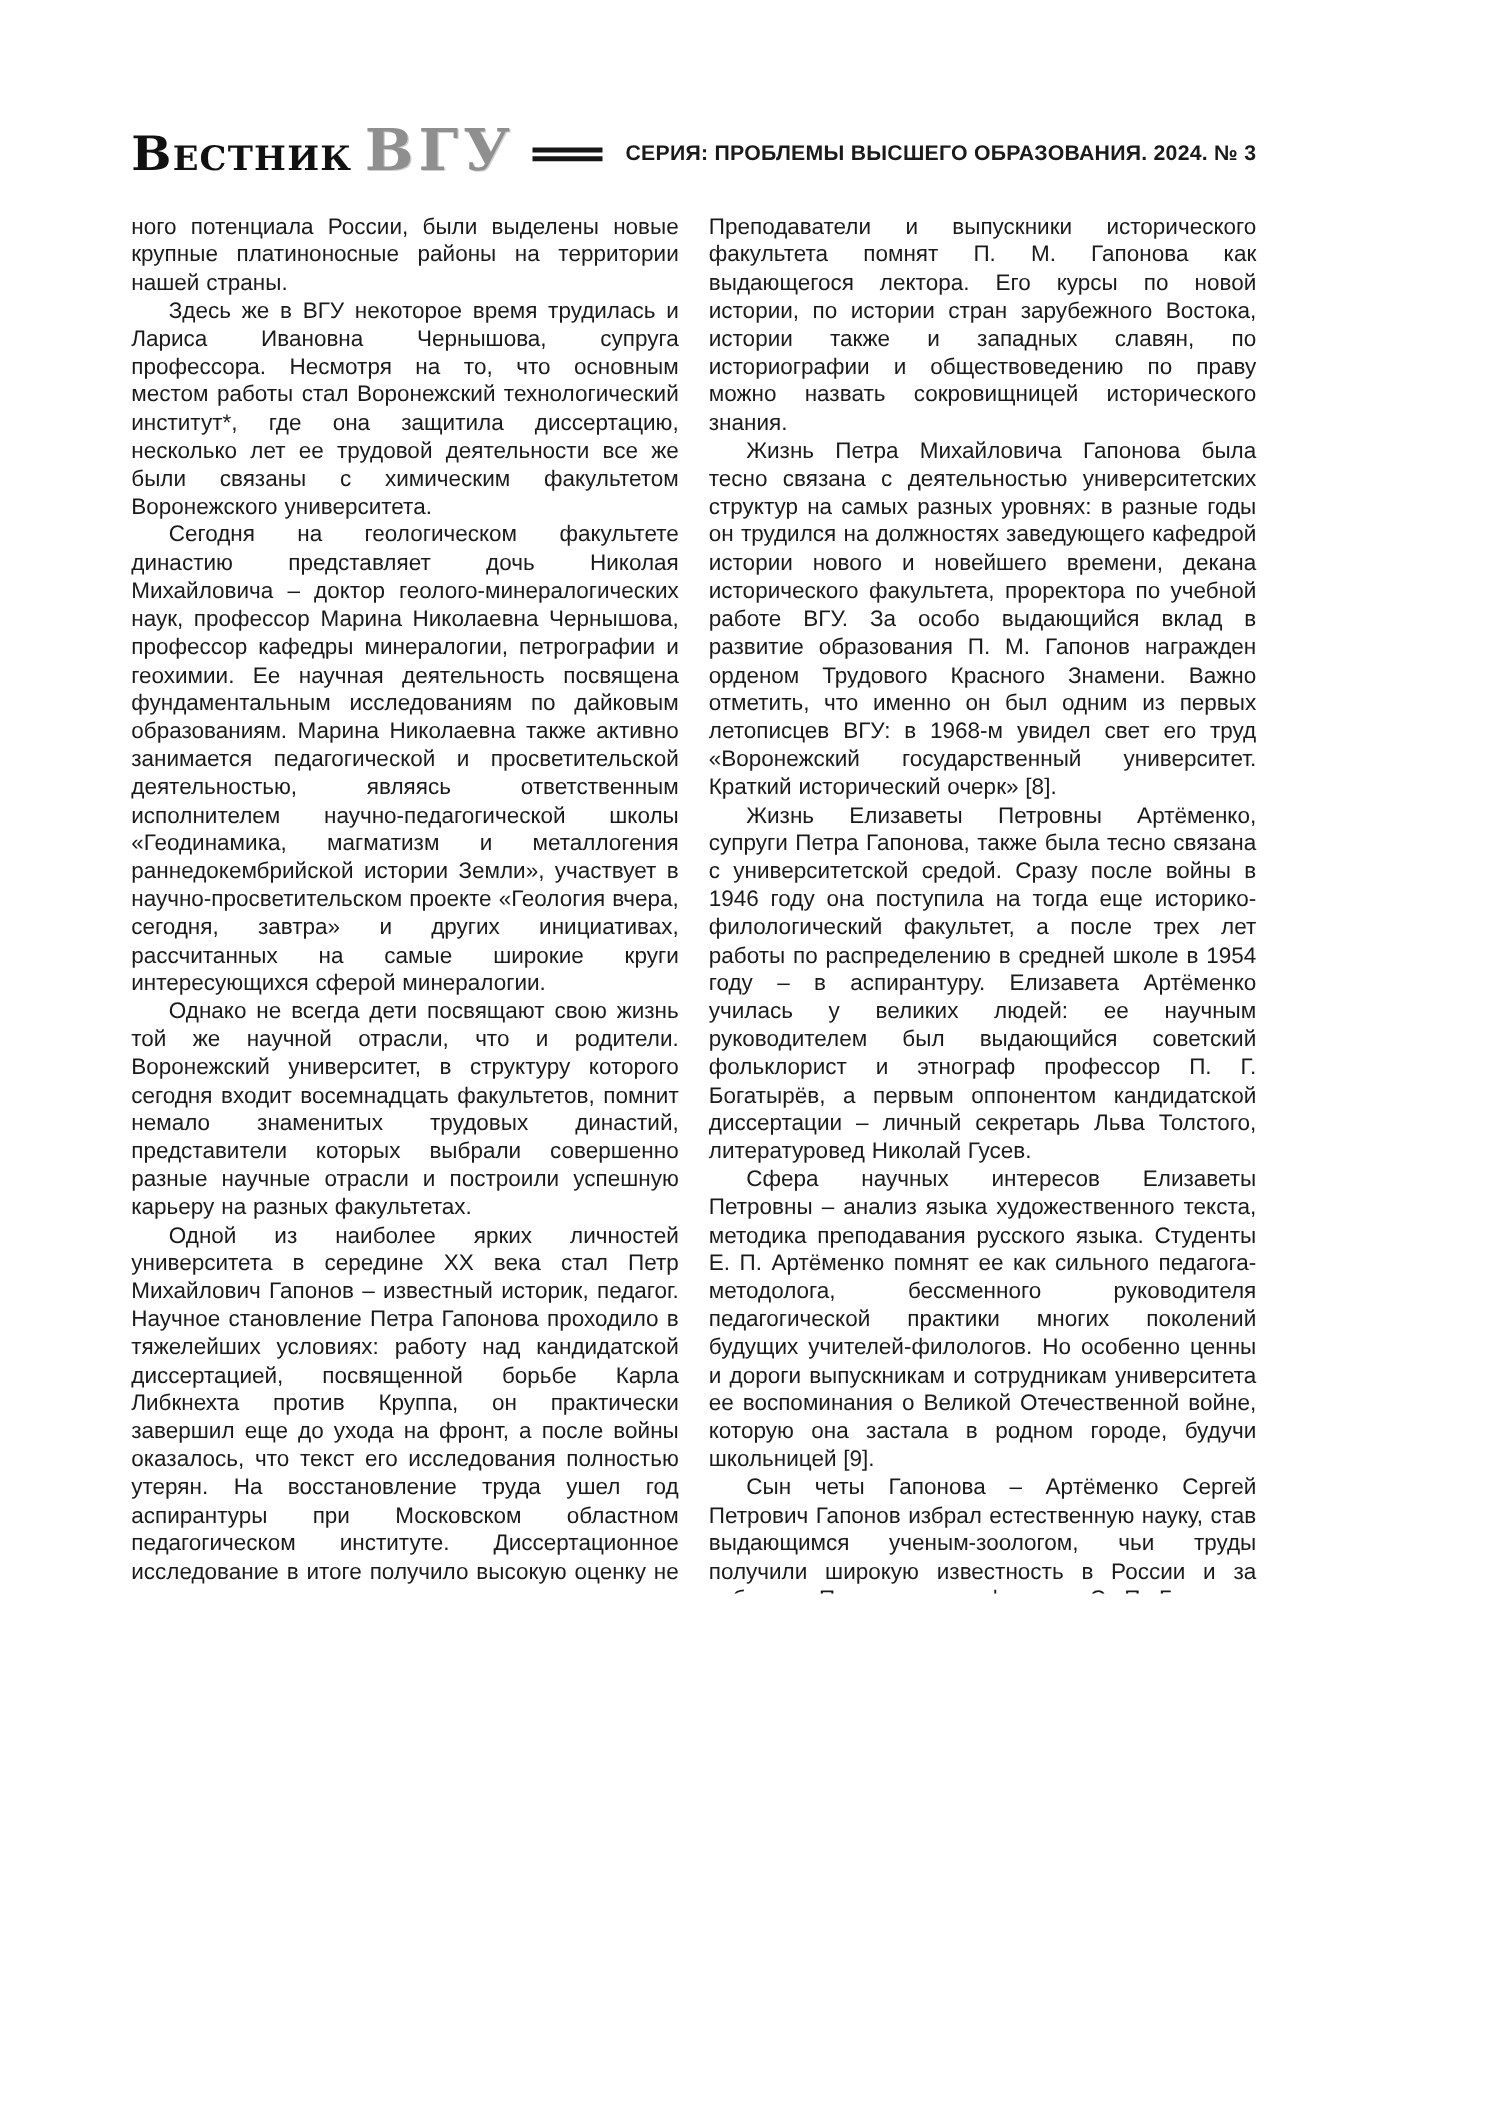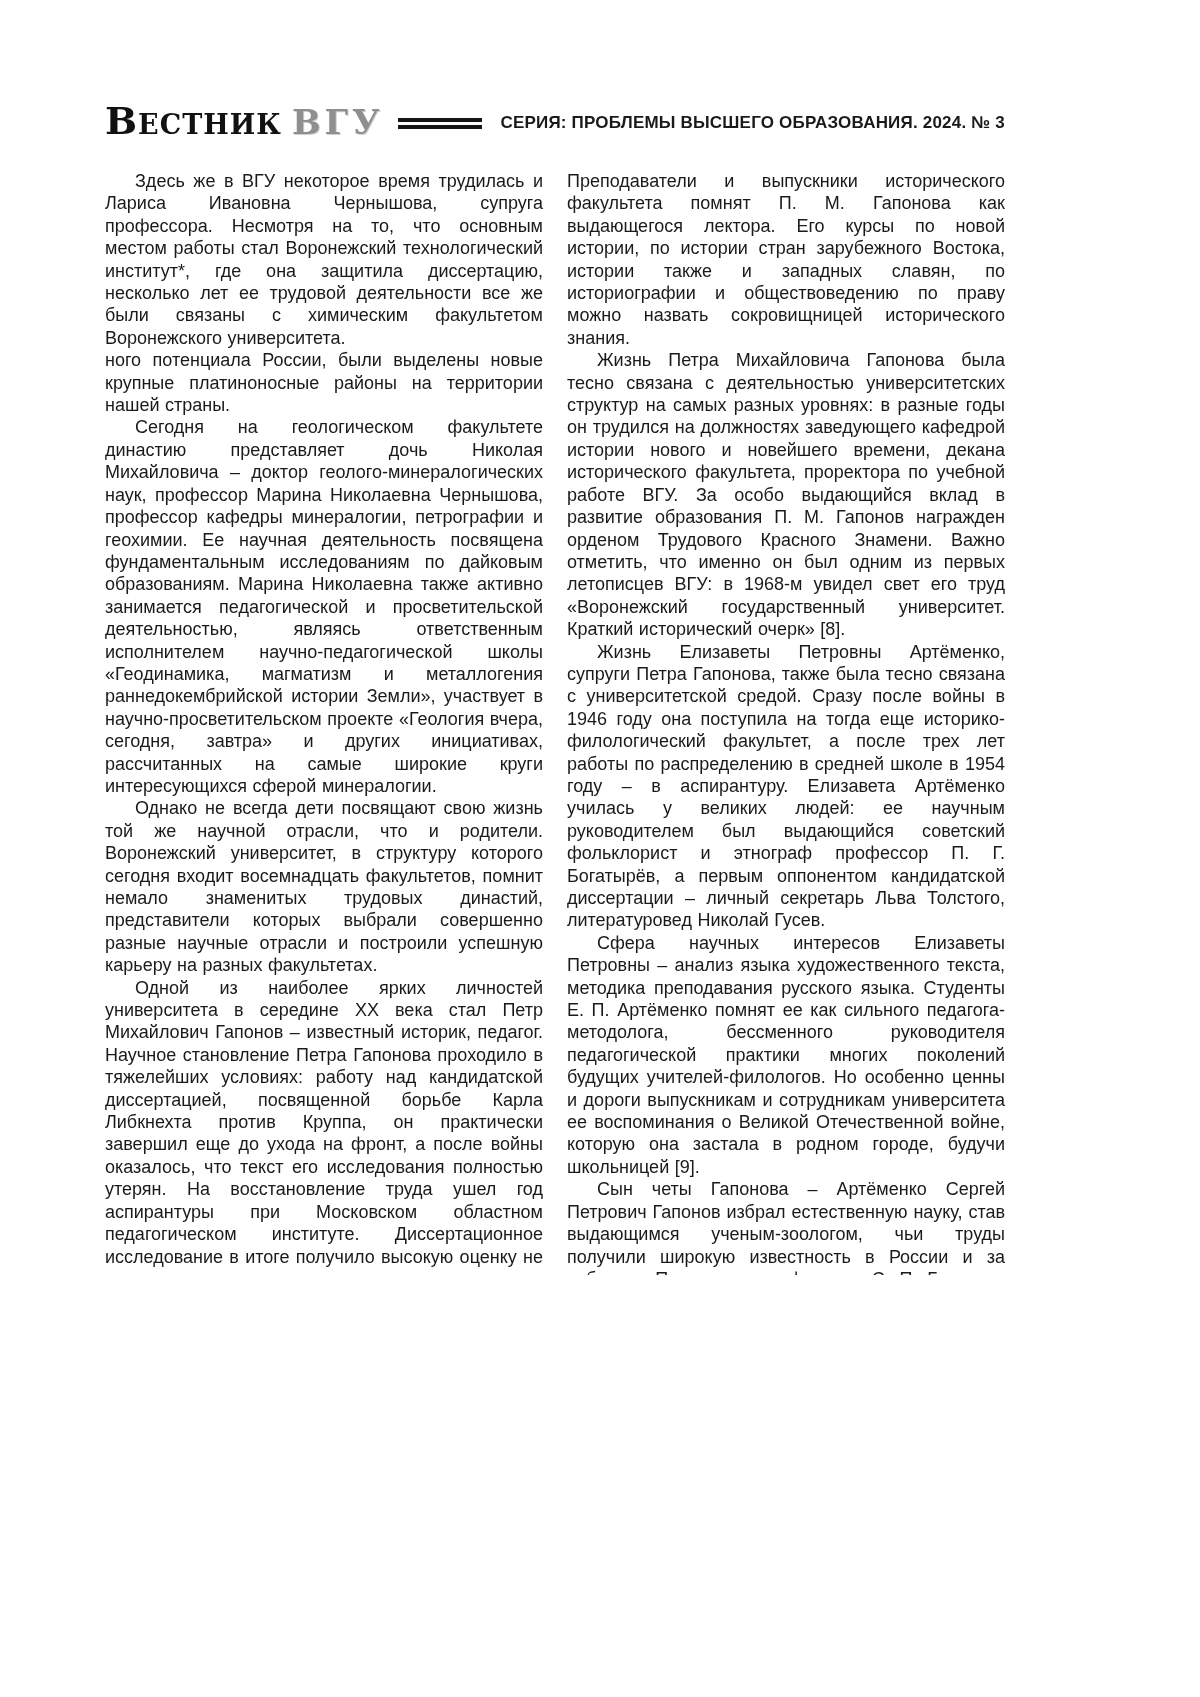--- a/index.html
+++ b/index.html
@@ -33,21 +33,21 @@
     font-family: "DejaVu Serif", "Liberation Serif", serif;
     font-weight: bold;
   }
   .logo-word {
     font-size: 38px;
     font-variant: small-caps;
     letter-spacing: 1px;
     color: #111111;
   }
   .logo-acronym {
-    font-size: 34px;
+    font-size: 46px;
     letter-spacing: 4px;
     color: #8f8f8f;
     margin-left: 10px;
     text-shadow: 1px 1px 0 #cfcfcf;
   }
   .header-double-rule {
     flex: 1;
     height: 11px;
     border-top: 4px solid #161616;
     border-bottom: 4px solid #161616;
@@ -117,22 +117,22 @@
         <span class="logo-word">Вестник</span>
         <span class="logo-acronym">ВГУ</span>
       </div>
       <div class="header-double-rule"></div>
       <div class="series-title">СЕРИЯ: ПРОБЛЕМЫ ВЫСШЕГО ОБРАЗОВАНИЯ. 2024. № 3</div>
     </header>
 
     <main class="columns">
 
       <section class="col">
+        <p class="body-par no-indent">ного потенциала России, были выделены новые крупные платиноносные районы на территории нашей страны.</p>
         <p class="body-par">Здесь же в ВГУ некоторое время трудилась и Лариса Ивановна Чернышова, супруга профессора. Несмотря на то, что основным местом работы стал Воронежский технологический институт*, где она защитила диссертацию, несколько лет ее трудовой деятельности все же были связаны с химическим факультетом Воронежского университета.</p>
-        <p class="body-par no-indent">ного потенциала России, были выделены новые крупные платиноносные районы на территории нашей страны.</p>
         <p class="body-par">Сегодня на геологическом факультете династию представляет дочь Николая Михайловича – доктор геолого-минералогических наук, профессор Марина Николаевна Чернышова, профессор кафедры минералогии, петрографии и геохимии. Ее научная деятельность посвящена фундаментальным исследованиям по дайковым образованиям. Марина Николаевна также активно занимается педагогической и просветительской деятельностью, являясь ответственным исполнителем научно-педагогической школы «Геодинамика, магматизм и металлогения раннедокембрийской истории Земли», участвует в научно-просветительском проекте «Геология вчера, сегодня, завтра» и других инициативах, рассчитанных на самые широкие круги интересующихся сферой минералогии.</p>
         <p class="body-par">Однако не всегда дети посвящают свою жизнь той же научной отрасли, что и родители. Воронежский университет, в структуру которого сегодня входит восемнадцать факультетов, помнит немало знаменитых трудовых династий, представители которых выбрали совершенно разные научные отрасли и построили успешную карьеру на разных факультетах.</p>
         <p class="body-par">Одной из наиболее ярких личностей университета в середине XX века стал Петр Михайлович Гапонов – известный историк, педагог. Научное становление Петра Гапонова проходило в тяжелейших условиях: работу над кандидатской диссертацией, посвященной борьбе Карла Либкнехта против Круппа, он практически завершил еще до ухода на фронт, а после войны оказалось, что текст его исследования полностью утерян. На восстановление труда ушел год аспирантуры при Московском областном педагогическом институте. Диссертационное исследование в итоге получило высокую оценку не только ведущих ученых-германистов, но и жены и соратника К. Либкнехта – Софьи Борисовны Либкнехт. В 1947 году Петр Михайлович Гапонов переезжает в Воронеж, до 1953-го он работает доцентом в Воронежском педагогическом институте, а с 1954 года – в ВГУ [7].</p>
         <div class="footnote-rule"></div>
         <p class="footnote-text">* С 2011 года – Воронежский государственный университет инженерных технологий.</p>
       </section>
 
       <section class="col">
         <p class="body-par no-indent">Преподаватели и выпускники исторического факультета помнят П. М. Гапонова как выдающегося лектора. Его курсы по новой истории, по истории стран зарубежного Востока, истории также и западных славян, по историографии и обществоведению по праву можно назвать сокровищницей исторического знания.</p>
         <p class="body-par">Жизнь Петра Михайловича Гапонова была тесно связана с деятельностью университетских структур на самых разных уровнях: в разные годы он трудился на должностях заведующего кафедрой истории нового и новейшего времени, декана исторического факультета, проректора по учебной работе ВГУ. За особо выдающийся вклад в развитие образования П. М. Гапонов награжден орденом Трудового Красного Знамени. Важно отметить, что именно он был одним из первых летописцев ВГУ: в 1968-м увидел свет его труд «Воронежский государственный университет. Краткий исторический очерк» [8].</p>

